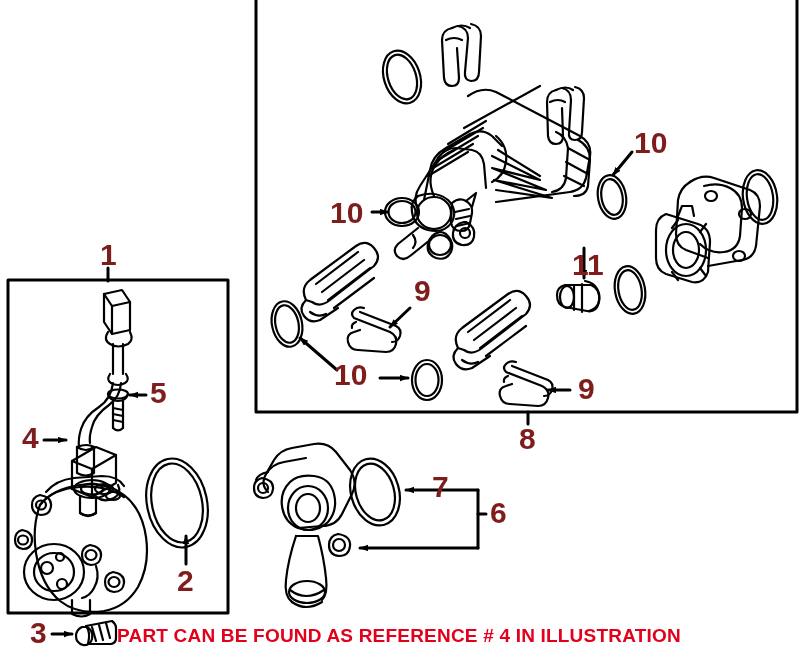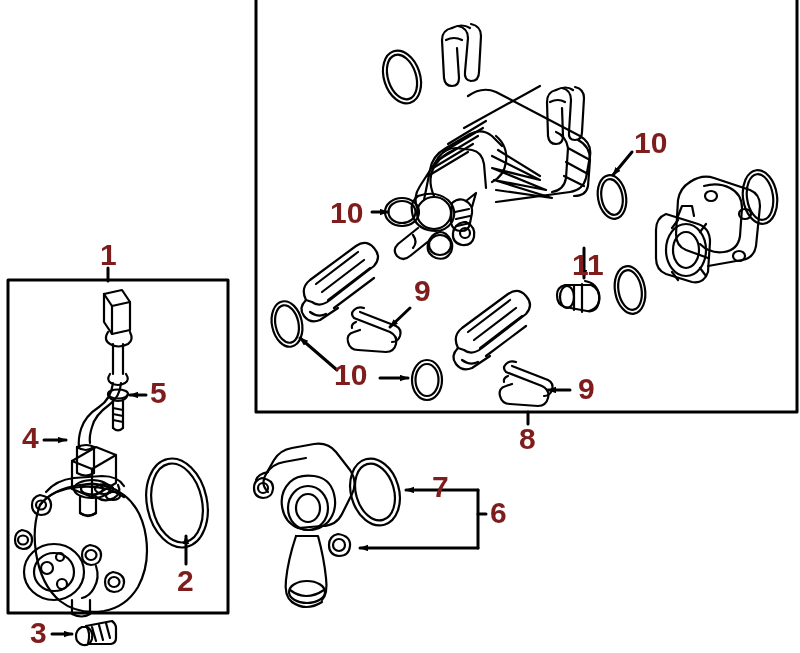--- a/index.html
+++ b/index.html
@@ -315,13 +315,14 @@
   <div class="callout" style="left:490px;top:498px;font-size:30px;">6</div>
   <div class="callout" style="left:432px;top:472px;font-size:30px;">7</div>
   <div class="callout" style="left:519px;top:424px;font-size:30px;">8</div>
   <div class="callout" style="left:414px;top:276px;font-size:30px;">9</div>
   <div class="callout" style="left:578px;top:374px;font-size:30px;">9</div>
   <div class="callout" style="left:330px;top:198px;font-size:30px;">10</div>
   <div class="callout" style="left:634px;top:128px;font-size:30px;">10</div>
   <div class="callout" style="left:334px;top:360px;font-size:30px;">10</div>
   <div class="callout" style="left:572px;top:222px;font-size:30px;margin-top:28px;">11</div>
 
+  <div id="note">PART CAN BE FOUND AS REFERENCE # 4 IN ILLUSTRATION</div>
 </div>
 
 </body></html>

